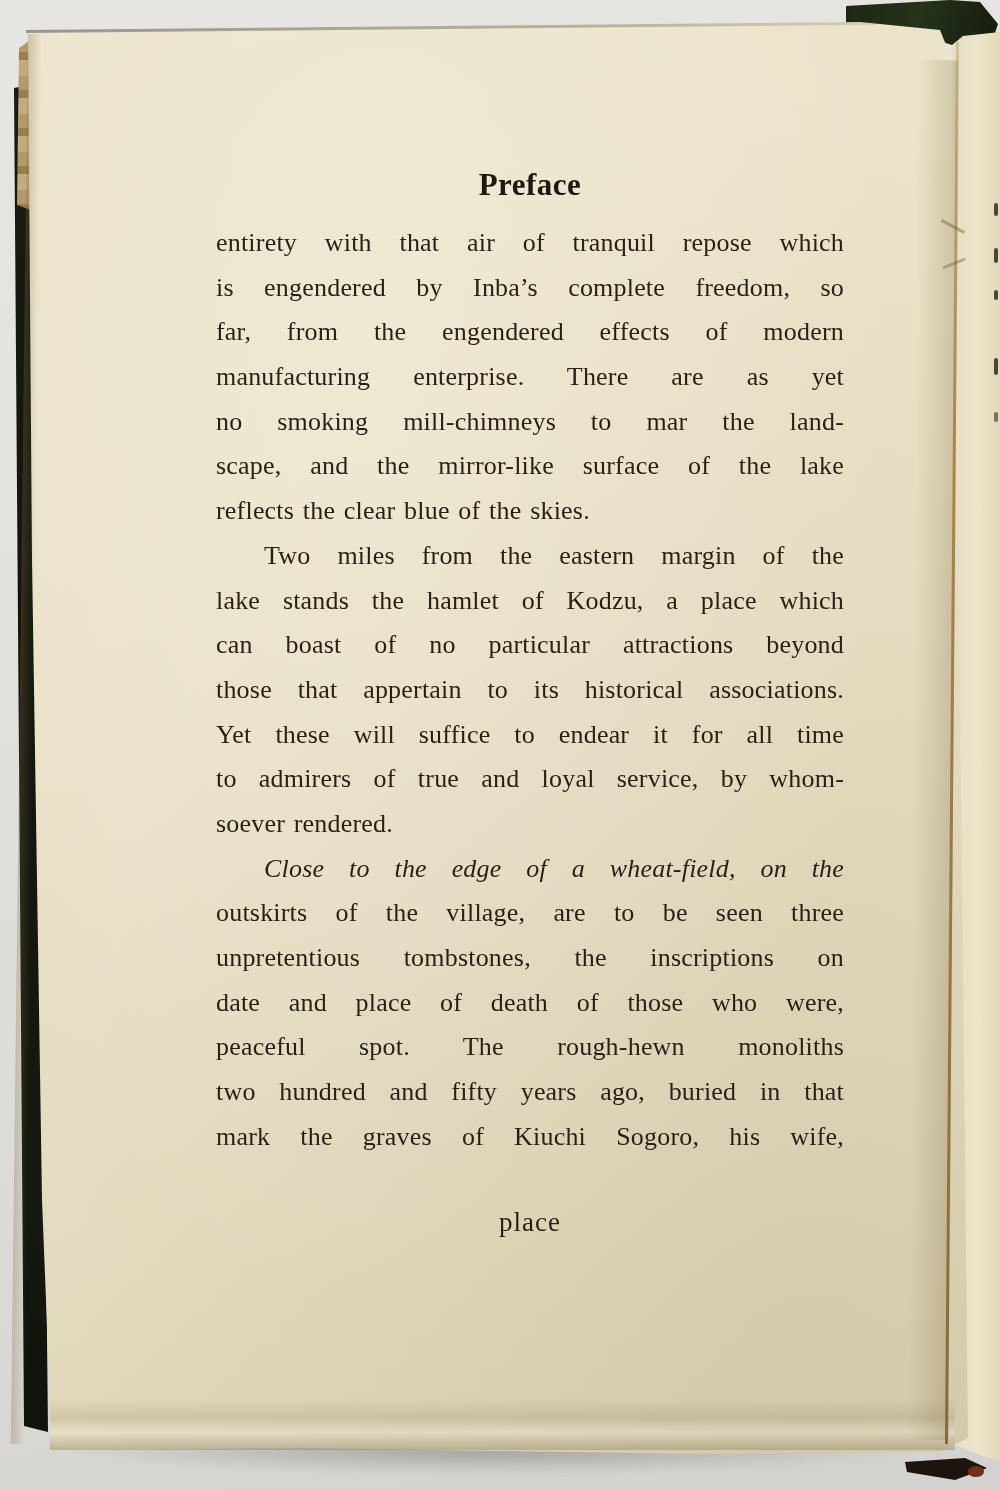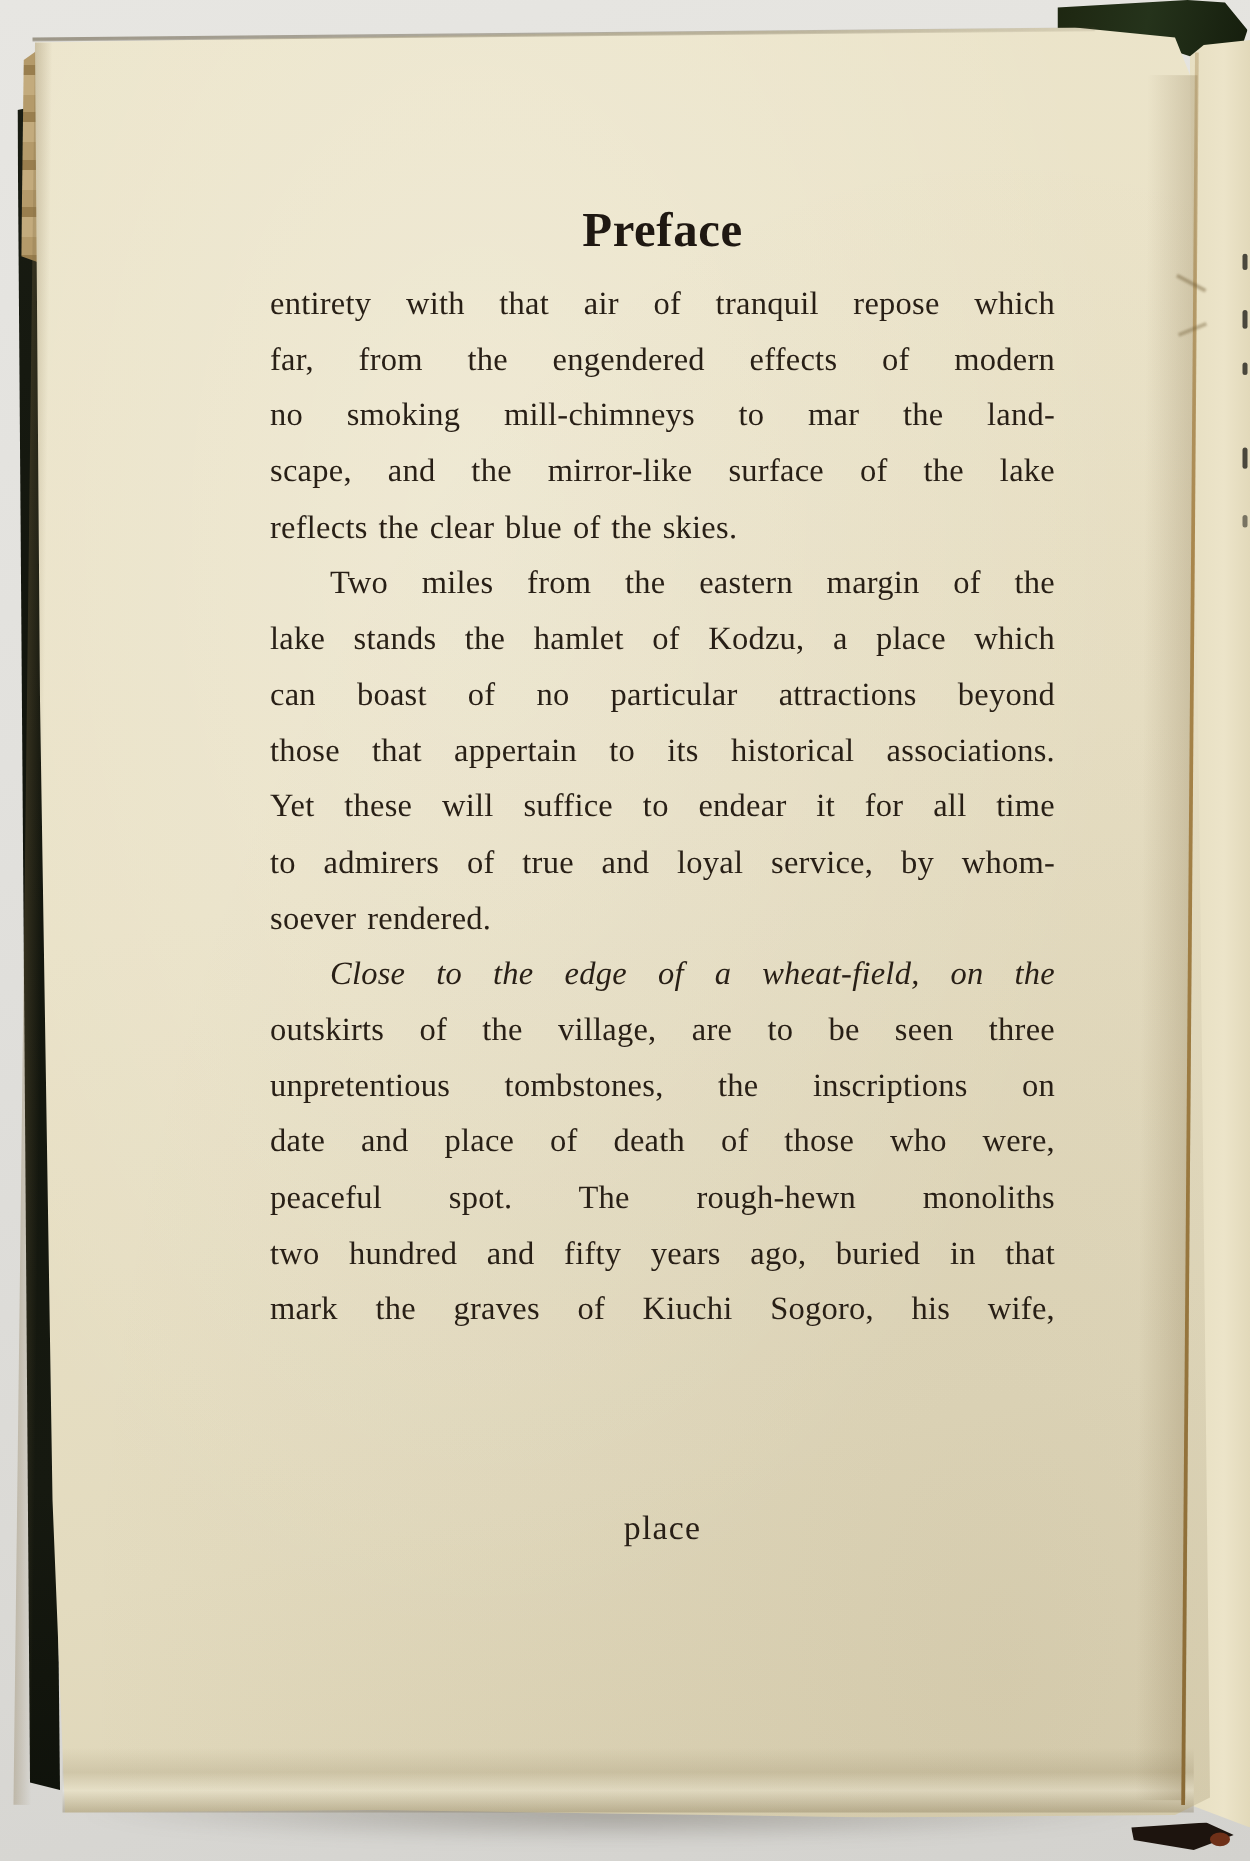--- a/index.html
+++ b/index.html
@@ -95,21 +95,21 @@
     transform:rotate(28deg);filter:blur(.7px);
   }
   .wrinkle2{
     left:942px;top:262px;width:24px;height:3px;background:rgba(110,90,50,.40);
     transform:rotate(-22deg);filter:blur(.7px);
   }
 
   
   .heading{
     left:216px;top:160px;width:628px;height:50px;
-    text-align:center;font-size:39px;line-height:50px;
+    text-align:center;font-size:31px;line-height:50px;
     font-weight:600;color:#1f1812;letter-spacing:.5px;
   }
   .text-block{
     left:216px;top:221px;width:628px;height:960px;
     color:#281f16;font-size:26px;letter-spacing:.2px;word-spacing:2px;
   }
   .text-block .tline{
     position:relative;height:44.7px;line-height:44.7px;
     text-align:justify;text-align-last:justify;white-space:normal;
   }
@@ -146,21 +146,23 @@
   <div class="left-edge-shade"></div>
   <div class="bottom-fold"></div>
   <div class="crease-shadow"></div>
   <div class="crease"></div>
   <div class="wrinkle1"></div>
   <div class="wrinkle2"></div>
 
   <div class="heading">Preface</div>
   <div class="text-block">
       <div class="tline" style="position: relative;">entirety with that air of tranquil repose which</div>
+      <div class="tline" style="position: relative;">is engendered by Inba’s complete freedom, so</div>
       <div class="tline" style="position: relative;">far, from the engendered effects of modern</div>
+      <div class="tline" style="position: relative;">manufacturing enterprise.  There are as yet</div>
       <div class="tline" style="position: relative; font-family: Liberation Serif, serif;">no smoking mill-chimneys to mar the land-</div>
       <div class="tline" style="position: relative;">scape, and the mirror-like surface of the lake</div>
       <div class="tline end" style="position: relative;">reflects the clear blue of the skies.</div>
       <div class="tline ind" style="position: relative;">Two miles from the eastern margin of the</div>
       <div class="tline" style="position: relative;">lake stands the hamlet of Kodzu, a place which</div>
       <div class="tline" style="position: relative;">can boast of no particular attractions beyond</div>
       <div class="tline" style="position: relative;">those that appertain to its historical associations.</div>
       <div class="tline" style="position: relative;">Yet these will suffice to endear it for all time</div>
       <div class="tline" style="position: relative;">to admirers of true and loyal service, by whom-</div>
       <div class="tline end" style="position: relative;">soever rendered.</div>

